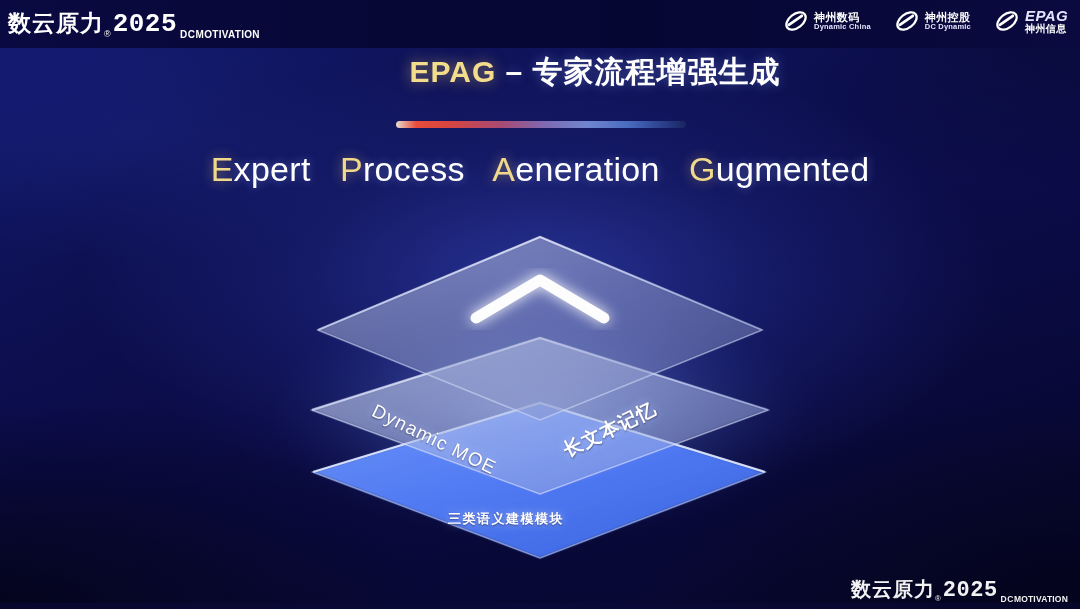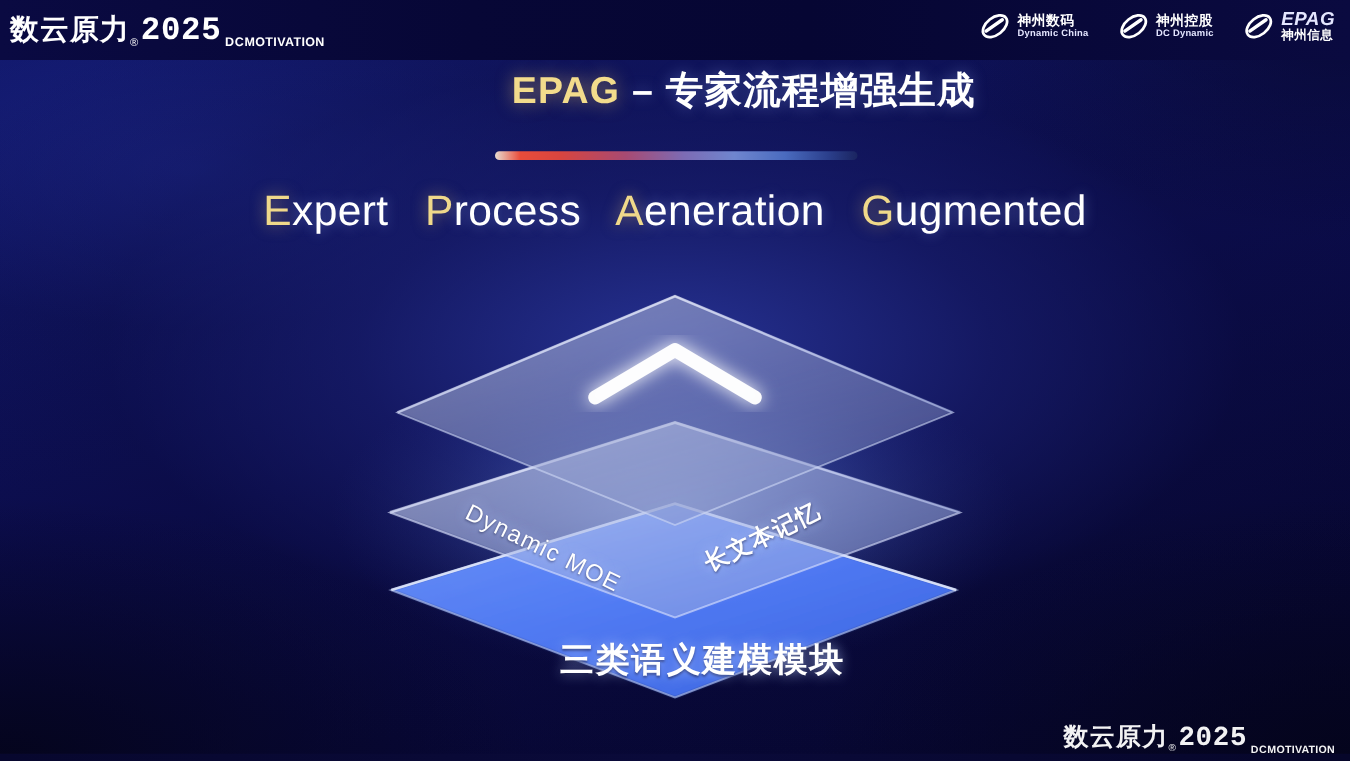--- a/index.html
+++ b/index.html
@@ -145,21 +145,21 @@
     color: #ffffff; font-weight: 700;
     white-space: nowrap; pointer-events: none;
     text-shadow: 0 0 10px rgba(180,200,255,0.75), 0 1px 2px rgba(10,12,50,0.6);
   }
   #label-top {
     left: 448px; top: 332px;
     font-size: 20px; letter-spacing: 1.5px;
   }
   #label-bottom {
     left: 448px; top: 510px;
-    font-size: 27px; letter-spacing: 1.5px;
+    font-size: 13px; letter-spacing: 1.5px;
   }
   #label-moe {
     left: 378px; top: 400px;
     font-size: 19px; letter-spacing: 1.2px;
     transform: rotate(26deg);
     transform-origin: left top;
     font-weight: 400;
   }
   #label-memory {
     left: 559px; top: 440px;

